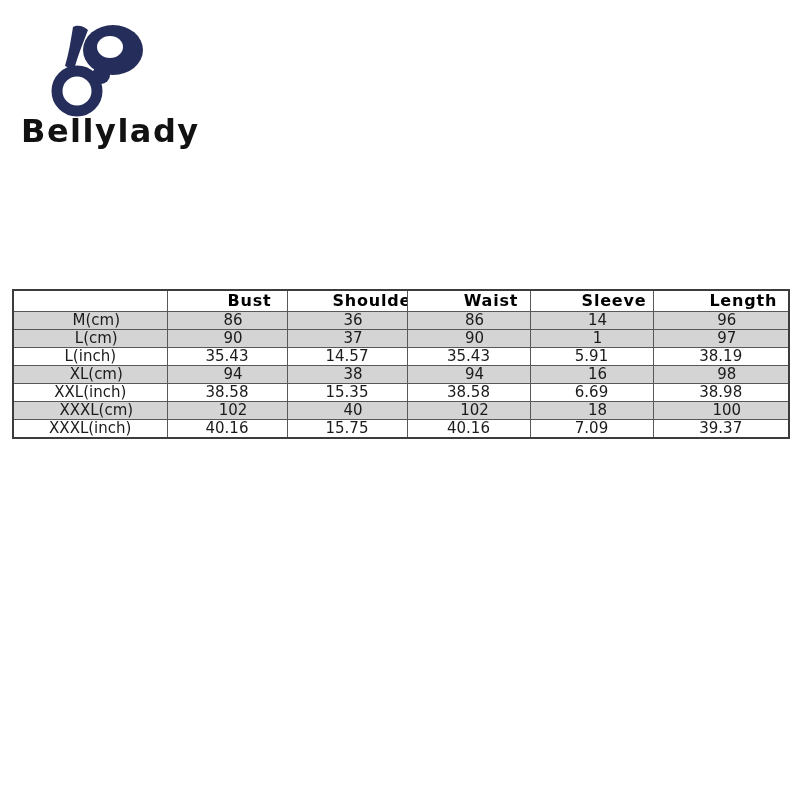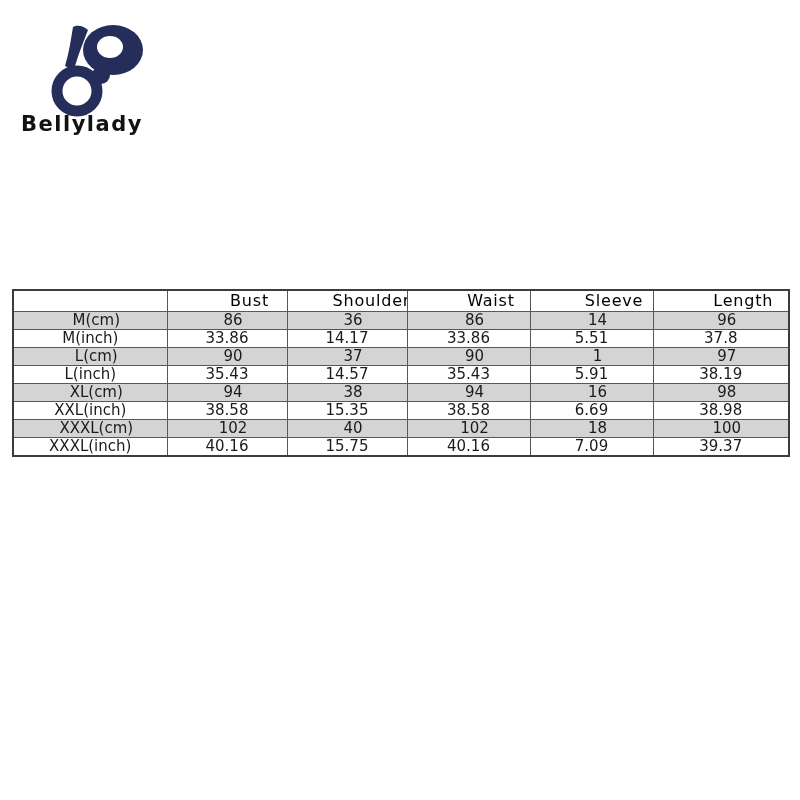--- a/index.html
+++ b/index.html
@@ -20,21 +20,21 @@
     position: absolute;
     left: 45px;
     top: 21px;
     width: 100px;
     height: 98px;
   }
   .brand-name {
     position: absolute;
     left: 21px;
     top: 112px;
-    font-size: 21px;
+    font-size: 32px;
     font-weight: 800;
     letter-spacing: 1.5px;
     color: var(--name-color, #121212);
     white-space: nowrap;
   }
   
   table.size-chart {
     position: absolute;
     left: 12px;
     top: 289px;
@@ -51,21 +51,21 @@
     text-align: center;
     vertical-align: middle;
     padding: 0;
     font-size: 15px;
     height: 17px;
     line-height: 17px;
     overflow: hidden;
     white-space: nowrap;
   }
   table.size-chart thead th {
-    font-weight: normal;
+    font-weight: bold;
     font-size: 16px;
     height: 20px;
     line-height: 20px;
     color: #000000;
     letter-spacing: 0.8px;
     background: #ffffff;
     padding-left: 45px;
   }
   table.size-chart tbody tr.shaded td {
     background: var(--shaded-row, #d4d4d4);
@@ -117,28 +117,20 @@
     </thead>
     <tbody id="chartBody">
         <tr class="shaded">
           <td>M(cm)</td>
           <td>86</td>
           <td>36</td>
           <td>86</td>
           <td>14</td>
           <td>96</td>
         </tr>
-        <tr class="plain">
-          <td>M(inch)</td>
-          <td>33.86</td>
-          <td>14.17</td>
-          <td>33.86</td>
-          <td>5.51</td>
-          <td>37.8</td>
-        </tr>
         <tr class="shaded">
           <td>L(cm)</td>
           <td>90</td>
           <td>37</td>
           <td>90</td>
           <td>1</td>
           <td>97</td>
         </tr>
         <tr class="plain">
           <td>L(inch)</td>

